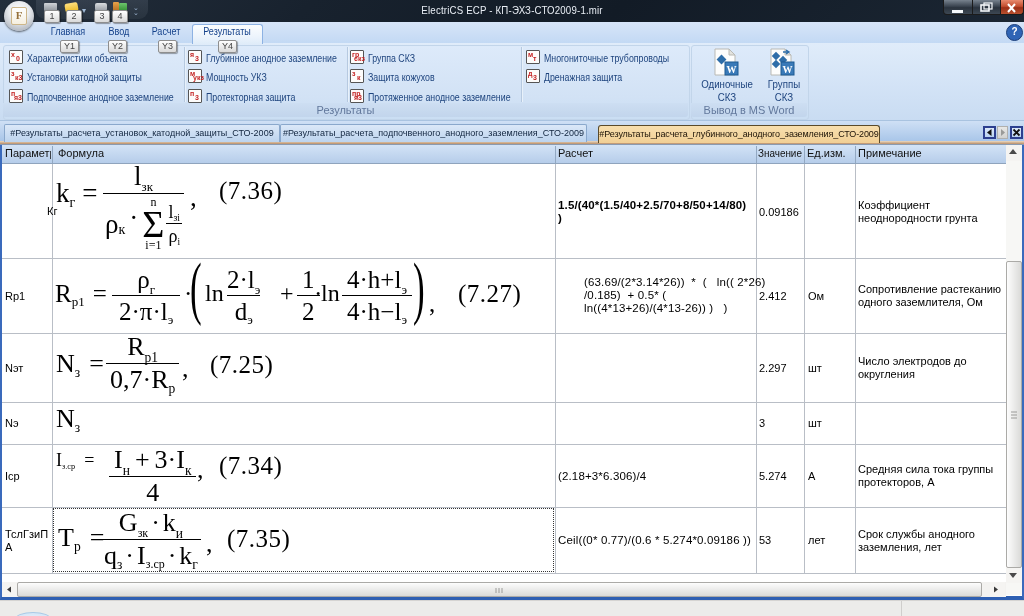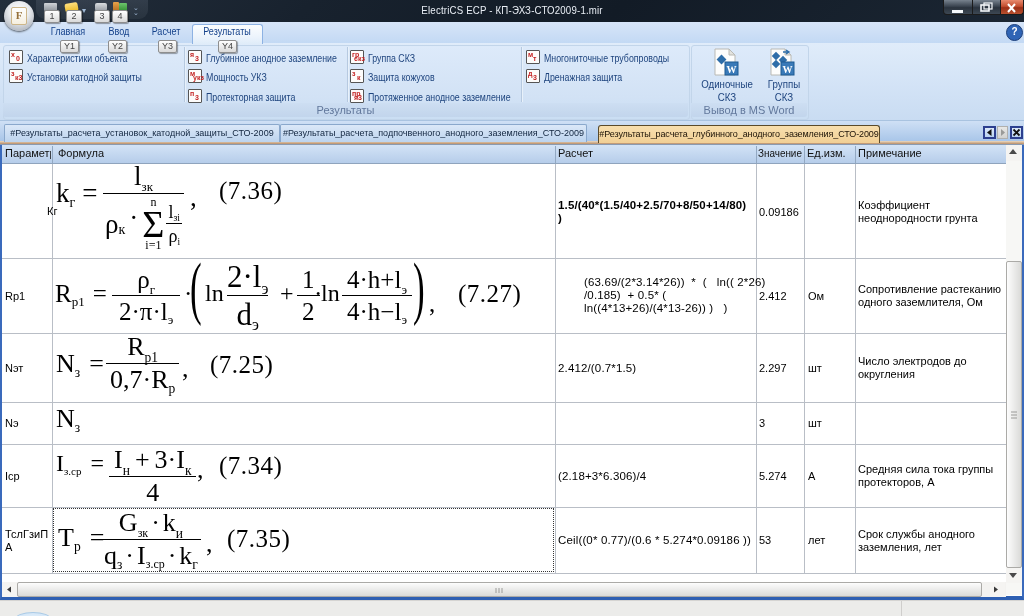--- a/index.html
+++ b/index.html
@@ -110,20 +110,21 @@
 <div class="abs rgroup" style="left:3px;width:685px;"></div>
 <div class="abs rgroup" style="left:691px;width:116px;"></div>
 <div class="abs rglabel" style="left:3px;top:103px;width:685px;">Результаты</div>
 <div class="abs" style="left:184px;top:47px;width:1px;height:55px;background:#b6c9e0;box-shadow:1px 0 0 #e8f1fa;z-index:2;"></div>
 <div class="abs" style="left:347px;top:47px;width:1px;height:55px;background:#b6c9e0;box-shadow:1px 0 0 #e8f1fa;z-index:2;"></div>
 <div class="abs" style="left:521px;top:47px;width:1px;height:55px;background:#b6c9e0;box-shadow:1px 0 0 #e8f1fa;z-index:2;"></div>
 <div class="abs rglabel" style="left:691px;top:103px;width:116px;">Вывод в MS Word</div>
 
 <div class="abs sbtn" style="left:9px;top:48px;"><span class="sicon"><span style="left:1px;top:1px;">x</span><span style="left:6px;top:5px;">0</span></span><span class="st">Характеристики объекта</span></div>
 <div class="abs sbtn" style="left:9px;top:67px;"><span class="sicon"><span style="left:1px;top:1px;">з</span><span style="left:5px;top:5px;">к3</span></span><span class="st">Установки катодной защиты</span></div>
+<div class="abs sbtn" style="left:9px;top:87px;"><span class="sicon"><span style="left:1px;top:1px;">п</span><span style="left:4px;top:5px;">я3</span></span><span class="st">Подпочвенное анодное заземление</span></div>
 <div class="abs sbtn" style="left:188px;top:48px;"><span class="sicon"><span style="left:1px;top:1px;">я</span><span style="left:6px;top:5px;">3</span></span><span class="st">Глубинное анодное заземление</span></div>
 <div class="abs sbtn" style="left:188px;top:67px;"><span class="sicon"><span style="left:1px;top:1px;">м</span><span style="left:4px;top:5px;">укз</span></span><span class="st">Мощность УКЗ</span></div>
 <div class="abs sbtn" style="left:188px;top:87px;"><span class="sicon"><span style="left:1px;top:1px;">п</span><span style="left:6px;top:5px;">3</span></span><span class="st">Протекторная защита</span></div>
 <div class="abs sbtn" style="left:350px;top:48px;"><span class="sicon"><span style="left:1px;top:1px;">гр</span><span style="left:3px;top:5px;">скз</span></span><span class="st">Группа СКЗ</span></div>
 <div class="abs sbtn" style="left:350px;top:67px;"><span class="sicon"><span style="left:1px;top:1px;">з</span><span style="left:6px;top:5px;">к</span></span><span class="st">Защита кожухов</span></div>
 <div class="abs sbtn" style="left:350px;top:87px;"><span class="sicon"><span style="left:1px;top:1px;">пр</span><span style="left:3px;top:5px;">я3</span></span><span class="st">Протяженное анодное заземление</span></div>
 <div class="abs sbtn" style="left:526px;top:48px;"><span class="sicon"><span style="left:1px;top:1px;">м</span><span style="left:6px;top:5px;">т</span></span><span class="st">Многониточные трубопроводы</span></div>
 <div class="abs sbtn" style="left:526px;top:67px;"><span class="sicon"><span style="left:1px;top:1px;">д</span><span style="left:6px;top:5px;">3</span></span><span class="st">Дренажная защита</span></div>
 
 <div class="abs" style="left:713px;top:48px;z-index:4;"><svg width="26" height="28" viewBox="0 0 26 28">
@@ -212,21 +213,21 @@
 <div class="fm" style="left:219px;top:178px;font-size:25px;letter-spacing:0.5px;">(7.36)</div>
 
 <div class="fm" style="left:55px;top:281px;font-size:25px;">R<span class="sb">p1</span><span style="padding-left:8px;">=</span></div>
 <div class="fr" style="left:112px;top:268px;font-size:25px;">
   <span class="nu" style="height:24px;">ρ<span class="sb">г</span></span>
   <span class="de" style="padding:3px 7px 0;">2·π·l<span class="sb">э</span></span>
 </div>
 <div class="fm" style="left:184px;top:281px;font-size:25px;">·</div>
 <div class="fm" style="left:190px;top:253px;font-size:70px;font-weight:100;"><span style="display:inline-block;transform:scaleX(0.5);transform-origin:left;">(</span></div>
 <div class="fm" style="left:205px;top:281px;font-size:24px;">ln</div>
-<div class="fr" style="left:227px;top:268px;font-size:31px;">
+<div class="fr" style="left:227px;top:268px;font-size:25px;">
   <span class="nu" style="height:24px;">2·l<span class="sb">э</span></span>
   <span class="de" style="padding:3px 4px 0;">d<span class="sb">э</span></span>
 </div>
 <div class="fm" style="left:280px;top:281px;font-size:24px;">+</div>
 <div class="fr" style="left:297px;top:268px;font-size:25px;">
   <span class="nu" style="height:24px;">1</span>
   <span class="de" style="padding:3px 5px 0;">2</span>
 </div>
 <div class="fm" style="left:314px;top:281px;font-size:25px;">·</div>
 <div class="fm" style="left:321px;top:281px;font-size:24px;">ln</div>
@@ -241,21 +242,21 @@
 <div class="fm" style="left:56px;top:351px;font-size:26px;">N<span class="sb">з</span><span style="padding-left:9px;">=</span></div>
 <div class="fr" style="left:106px;top:335px;font-size:26px;">
   <span class="nu" style="height:25px;">R<span class="sb">p1</span></span>
   <span class="de" style="padding:3px 4px 0;">0,7·R<span class="sb">p</span></span>
 </div>
 <div class="fm" style="left:182px;top:356px;font-size:26px;">,</div>
 <div class="fm" style="left:210px;top:352px;font-size:25px;letter-spacing:0.5px;">(7.25)</div>
 
 <div class="fm" style="left:56px;top:406px;font-size:26px;">N<span class="sb">з</span></div>
 
-<div class="fm" style="left:56px;top:451px;font-size:24px;">I<span class="sb" style="font-size:46%;">з.ср</span><span style="padding-left:9px;">=</span></div>
+<div class="fm" style="left:56px;top:451px;font-size:18px;">I<span class="sb" style="font-size:46%;">з.ср</span><span style="padding-left:9px;">=</span></div>
 <div class="fr" style="left:109px;top:448px;font-size:26px;">
   <span class="nu" style="height:25px;padding-left:5px;padding-right:5px;">I<span class="sb">н</span><span style="padding:0 5px;">+</span>3·I<span class="sb">к</span></span>
   <span class="de" style="padding:3px 4px 0;">4</span>
 </div>
 <div class="fm" style="left:197px;top:457px;font-size:26px;">,</div>
 <div class="fm" style="left:219px;top:453px;font-size:25px;letter-spacing:0.5px;">(7.34)</div>
 
 <div class="abs" style="left:53px;top:508px;width:501px;height:64px;border:1px dotted #333;z-index:2;box-sizing:border-box;"></div>
 <div class="fm" style="left:58px;top:525px;font-size:26px;">T<span class="sb">р</span><span style="padding-left:9px;">=</span></div>
 <div class="fr" style="left:101px;top:511px;font-size:26px;">
@@ -267,21 +268,20 @@
 
 <div class="abs cell" style="left:5px;top:205px;margin-left:42px;">Кг</div>
 <div class="abs cell" style="left:5px;top:290px;">Rp1</div>
 <div class="abs cell" style="left:5px;top:362px;">Nэт</div>
 <div class="abs cell" style="left:5px;top:417px;">Nэ</div>
 <div class="abs cell" style="left:5px;top:470px;">Icp</div>
 <div class="abs cell" style="left:5px;top:528px;width:46px;">ТслГзиП А</div>
 
 <div class="abs cell calc" style="left:558px;top:199px;width:200px;font-weight:bold;">1.5/(40*(1.5/40+2.5/70+8/50+14/80)<br>)</div>
 <div class="abs cell calc" style="left:584px;top:276px;width:200px;">(63.69/(2*3.14*26))&nbsp; *&nbsp; (&nbsp;&nbsp; ln(( 2*26)<br>/0.185)&nbsp; + 0.5* (<br>ln((4*13+26)/(4*13-26)) )&nbsp;&nbsp; )</div>
-<div class="abs cell calc" style="left:558px;top:362px;width:200px;">2.412/(0.7*1.5)</div>
 <div class="abs cell calc" style="left:558px;top:470px;width:200px;">(2.18+3*6.306)/4</div>
 <div class="abs cell calc" style="left:558px;top:534px;width:200px;">Ceil((0* 0.77)/(0.6 * 5.274*0.09186 ))</div>
 
 <div class="abs cell" style="left:759px;top:206px;">0.09186</div>
 <div class="abs cell" style="left:759px;top:290px;">2.412</div>
 <div class="abs cell" style="left:759px;top:362px;">2.297</div>
 <div class="abs cell" style="left:759px;top:417px;">3</div>
 <div class="abs cell" style="left:759px;top:470px;">5.274</div>
 <div class="abs cell" style="left:759px;top:534px;">53</div>
 

